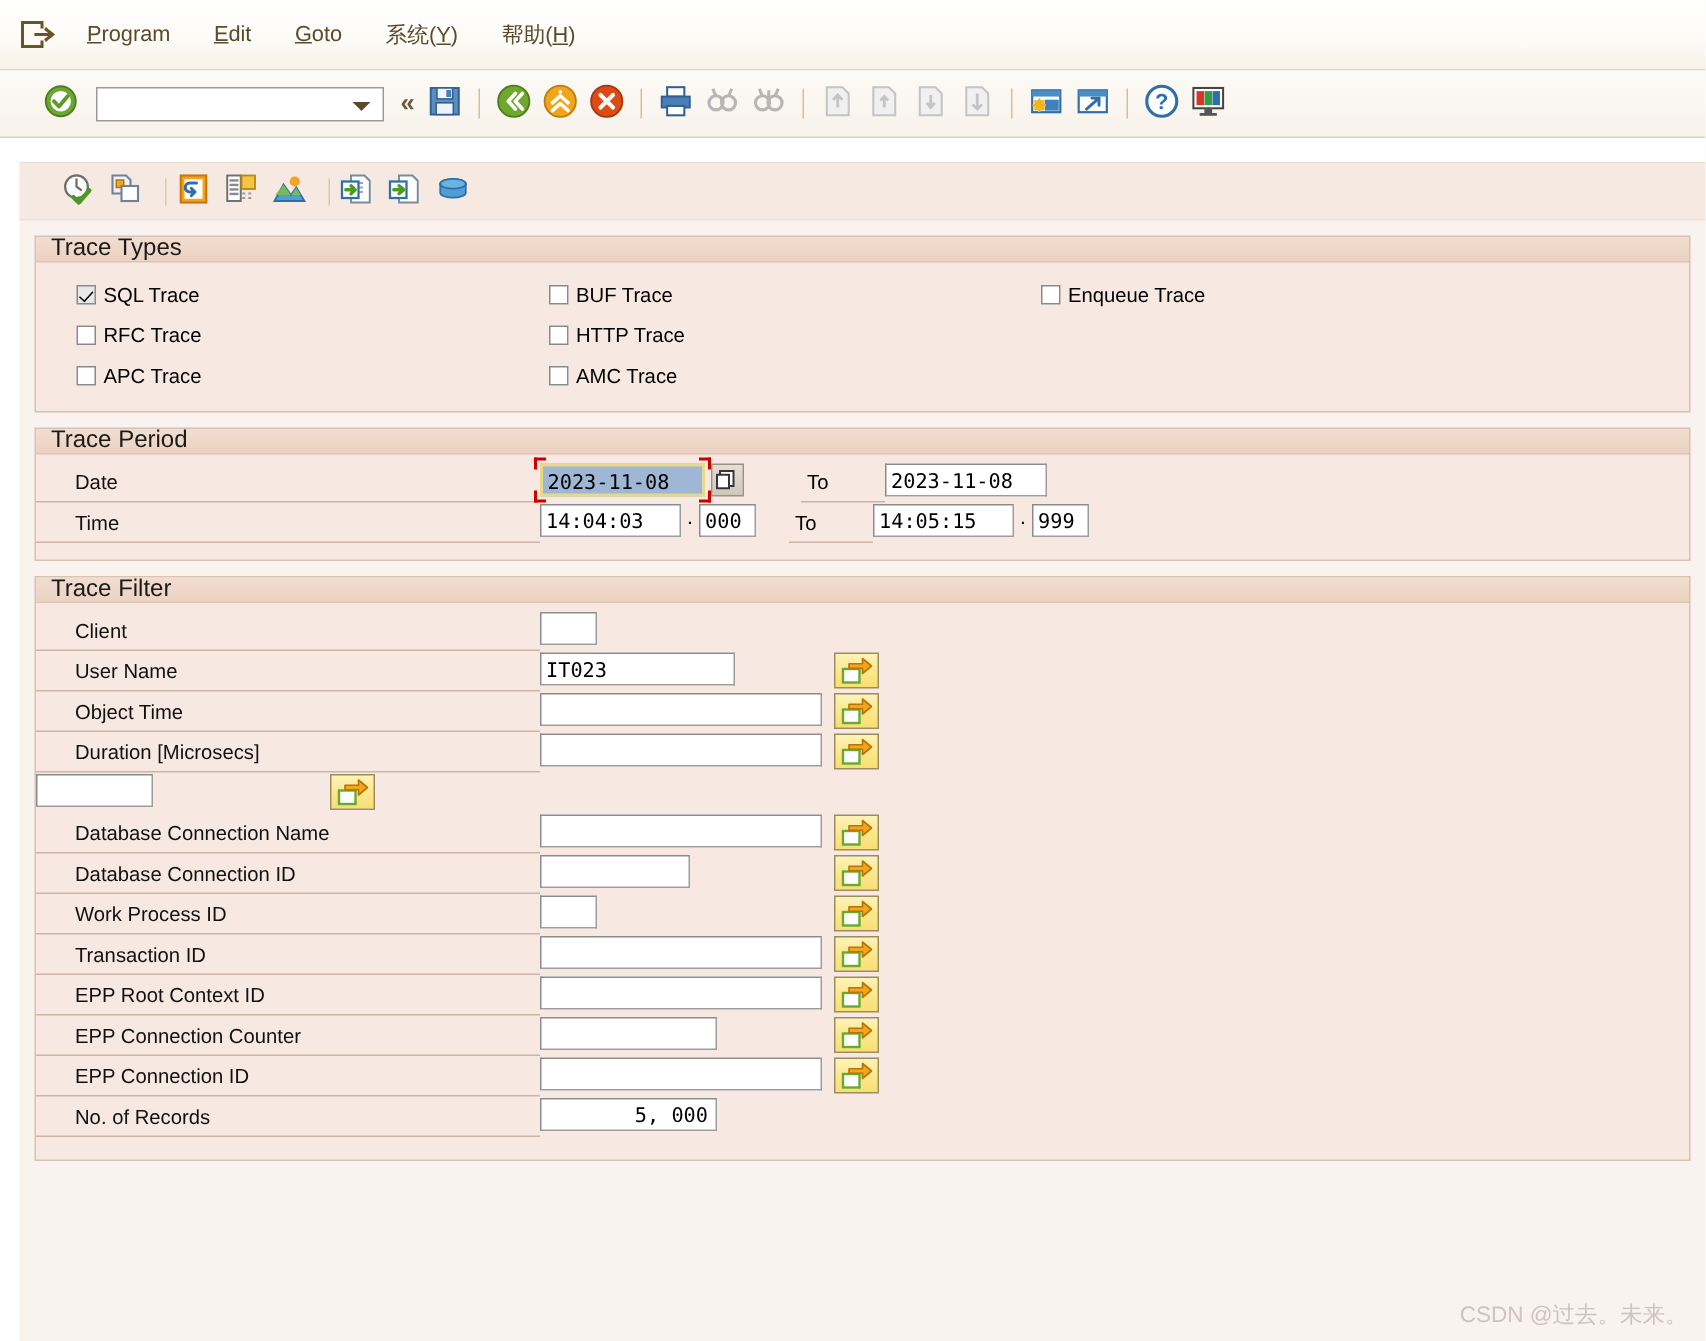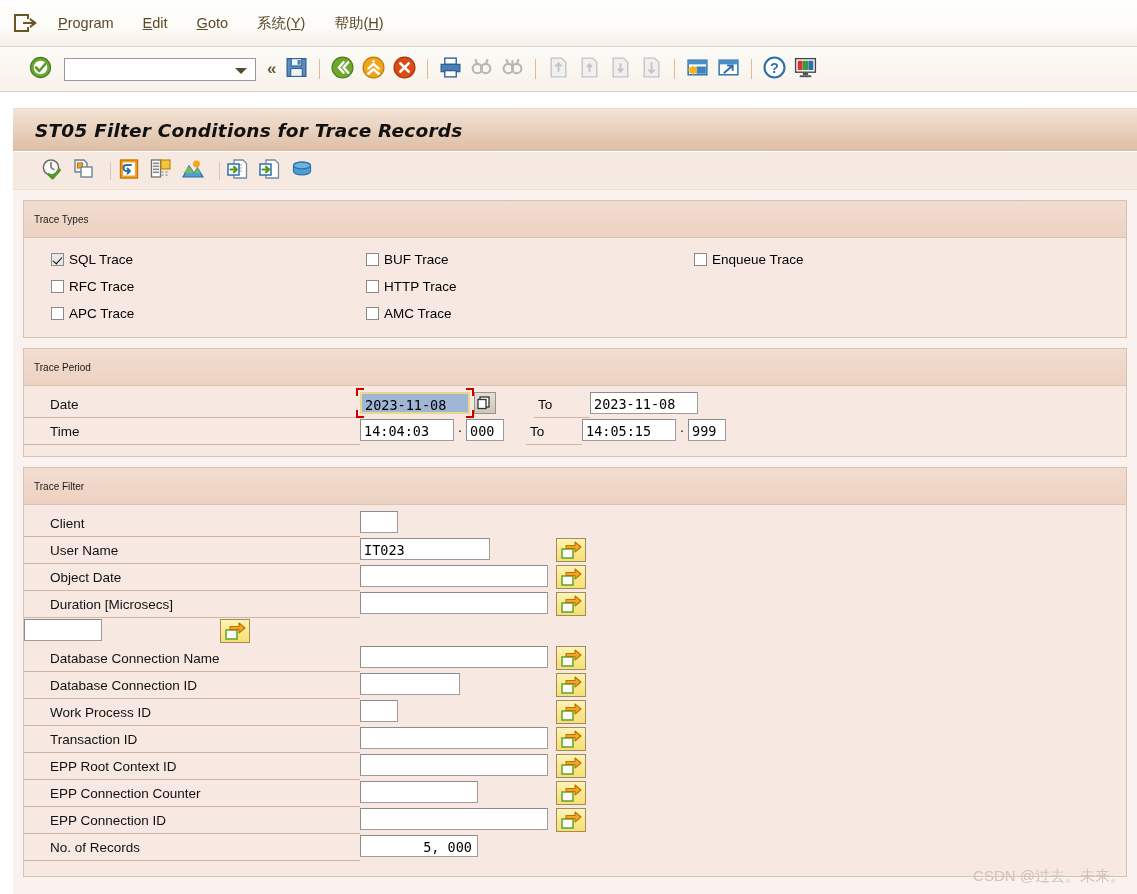--- a/index.html
+++ b/index.html
@@ -115,27 +115,27 @@
 
   
   .groupbox {
     margin: 10px 0 0 10px;
     width: 1104px;
     border: 1px solid #d5c3b4;
     background: #f7e9e1;
     box-sizing: border-box;
   }
   .gb-header {
-    height: 37px;
+    height: 17px;
     background: linear-gradient(to bottom, #f2ddd0 0%, #ecd2c2 100%);
     border-bottom: 1px solid #dcc4b3;
     display: flex;
     align-items: center;
     padding-left: 10px;
-    font-size: 10px;
+    font-size: 16px;
     color: #1a1a1a;
     box-sizing: border-box;
   }
   .gb-body { padding: 8px 0 10px 0; }
 
   
   .cbrow { display: flex; height: 27px; align-items: center; }
   .cbcell { display: flex; align-items: center; }
   .cb {
     width: 13px; height: 13px;
@@ -385,23 +385,20 @@
       <rect x="9.6" y="5.5" width="4.8" height="9" fill="#2f9e44"></rect>
       <rect x="14.7" y="5.5" width="4.8" height="9" fill="#2f6fa8"></rect>
       <rect x="9.5" y="16.5" width="5" height="3" fill="#555"></rect>
       <rect x="6.5" y="19.5" width="11" height="1.8" fill="#555"></rect>
     </svg>
   </div>
 </div>
 
 <div class="screen">
 
-  <div class="titlebar">
-    <span>ST05 Filter Conditions for Trace Records</span>
-  </div>
 
   <div class="apptoolbar">
     <div>
       <svg class="ati" viewBox="0 0 24 24">
         <circle cx="11" cy="10.5" r="7.6" fill="#fbfbfb" stroke="#6f6f6f" stroke-width="1.5"></circle>
         <path d="M11 5 V10.5 L14.5 13" fill="none" stroke="#6f6f6f" stroke-width="1.5"></path>
         <path d="M9 17.5 L12.5 21 L19.5 13" fill="none" stroke="#4c9a1f" stroke-width="3" stroke-linecap="round" stroke-linejoin="round"></path>
       </svg>
     </div>
     <div>
@@ -556,21 +553,21 @@
             <div class="input" style="width: 130px;">IT023</div>
             <div style="width: 58px;"></div>
             <div class="msbtn">
               <svg width="28" height="22" viewBox="0 0 28 22" style="position:absolute;left:0;top:0;">
                 <rect x="5" y="10" width="11" height="9" fill="#ffffff" stroke="#6aa82f" stroke-width="1.6"></rect>
                 <path d="M9 6.5 H18 V3 L24 8 L18 13 V9.5 H9 Z" fill="#f5a41c" stroke="#b5760a" stroke-width="1.1" stroke-linejoin="round"></path>
               </svg>
             </div>
           </div>
           <div class="frow">
-            <div class="flabel" style="width: 336px;">Object Date</div>
+            <div class="flabel" style="width: 336px;">Object Time</div>
             <div class="input" style="width: 188px;"></div>
             <div style="width: 0px;"></div>
             <div class="msbtn">
               <svg width="28" height="22" viewBox="0 0 28 22" style="position:absolute;left:0;top:0;">
                 <rect x="5" y="10" width="11" height="9" fill="#ffffff" stroke="#6aa82f" stroke-width="1.6"></rect>
                 <path d="M9 6.5 H18 V3 L24 8 L18 13 V9.5 H9 Z" fill="#f5a41c" stroke="#b5760a" stroke-width="1.1" stroke-linejoin="round"></path>
               </svg>
             </div>
           </div>
           <div class="frow">

